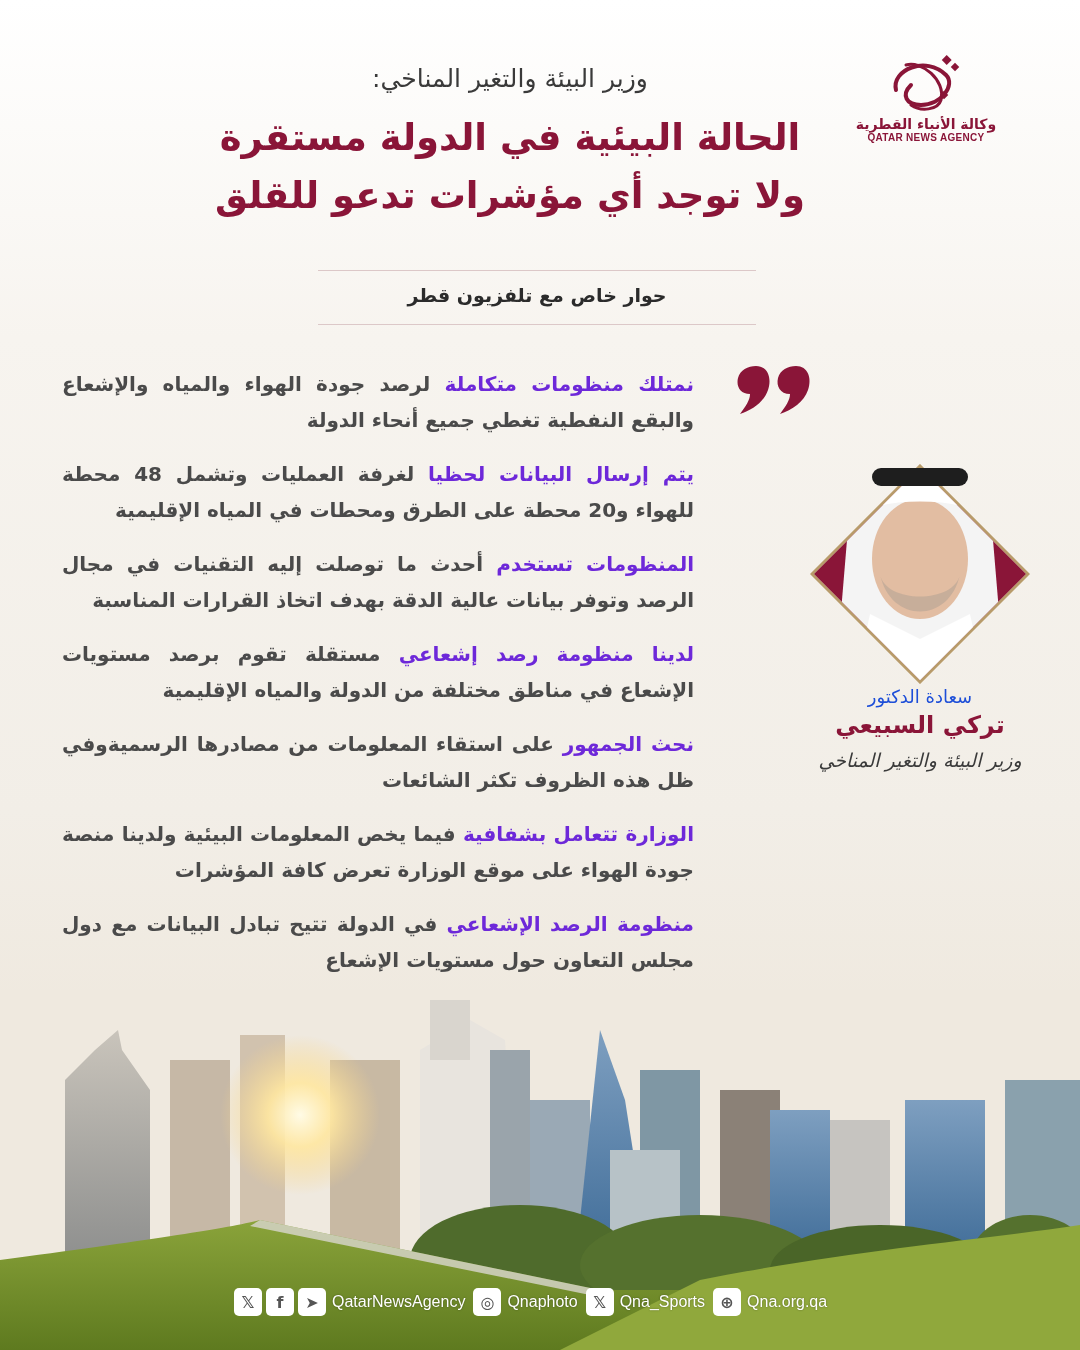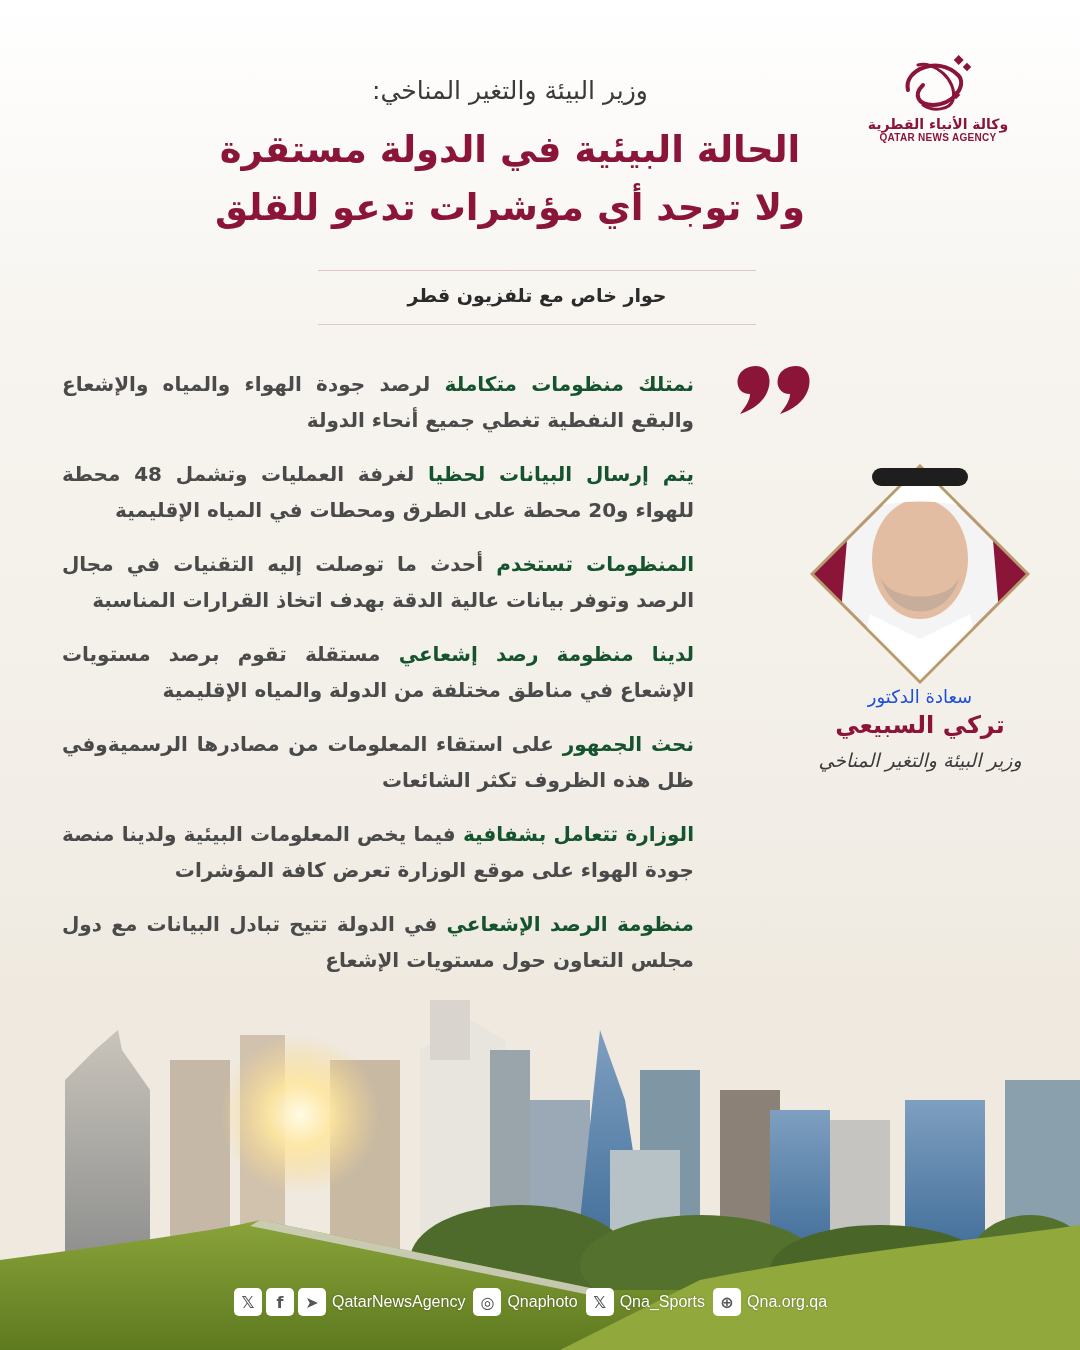--- a/index.html
+++ b/index.html
@@ -6,40 +6,40 @@
   html, body { width: 1080px; height: 1350px; overflow: hidden; }
   body {
     position: relative;
     font-family: "DejaVu Sans", sans-serif;
     background: linear-gradient(180deg, #ffffff 0%, #f7f4ef 25%, #f2eee7 60%, #efe9df 75%, #ece5d8 100%);
     direction: rtl;
     color: #3c3c3c;
   }
 
   
-  .logo { position: absolute; top: 50px; right: 52px; width: 180px; text-align: center; }
+  .logo { position: absolute; top: 50px; right: 64px; width: 180px; text-align: center; }
   .logo svg { display: block; margin: 0 auto; }
   .logo-ar { font-size: 14px; font-weight: bold; color: #8a1538; margin-top: 2px; }
   .logo-en { font-family: "Liberation Sans", sans-serif; font-size: 10px; font-weight: bold; color: #8a1538; letter-spacing: 0.3px; direction: ltr; }
 
   
-  .header { position: absolute; top: 76px; left: 200px; width: 620px; text-align: center; }
+  .header { position: absolute; top: 64px; left: 200px; width: 620px; text-align: center; }
   .kicker { font-size: 25px; color: #3a3a3a; margin-bottom: 16px; }
   .headline { font-size: 37px; font-weight: bold; color: #8a1538; line-height: 58px; }
   .rule { position: absolute; left: 318px; width: 438px; height: 1px; background: #dcc8c8; }
   .rule.r1 { top: 270px; } .rule.r2 { top: 324px; }
   .subtitle { position: absolute; top: 284px; left: 318px; width: 438px; text-align: center; font-size: 19px; font-weight: bold; color: #2b2b2b; }
 
   
   .quote-mark { position: absolute; top: 352px; left: 728px; width: 90px; height: 70px; }
 
   
   .points { position: absolute; top: 366px; left: 62px; width: 632px; }
   .point { font-size: 20px; font-weight: bold; line-height: 36px; color: #4a4a4a; margin-bottom: 18px; text-align: justify; text-align-last: right; }
-  .point .hl { color: #14532d; }
+  .point .hl { color: #6d28d9; }
 
   
   .profile { position: absolute; top: 464px; left: 800px; width: 240px; text-align: center; }
   .diamond-wrap { position: relative; width: 220px; height: 220px; margin: 0 auto; }
   .diamond-wrap svg { position: absolute; left: 0; top: 0; }
   .honorific { font-size: 18px; color: #1d4ed8; margin-top: 2px; }
   .name { font-size: 24px; font-weight: bold; color: #8a1538; line-height: 36px; }
   .role { font-size: 19px; color: #3a3a3a; margin-top: 6px; font-style: italic; }
 
   

